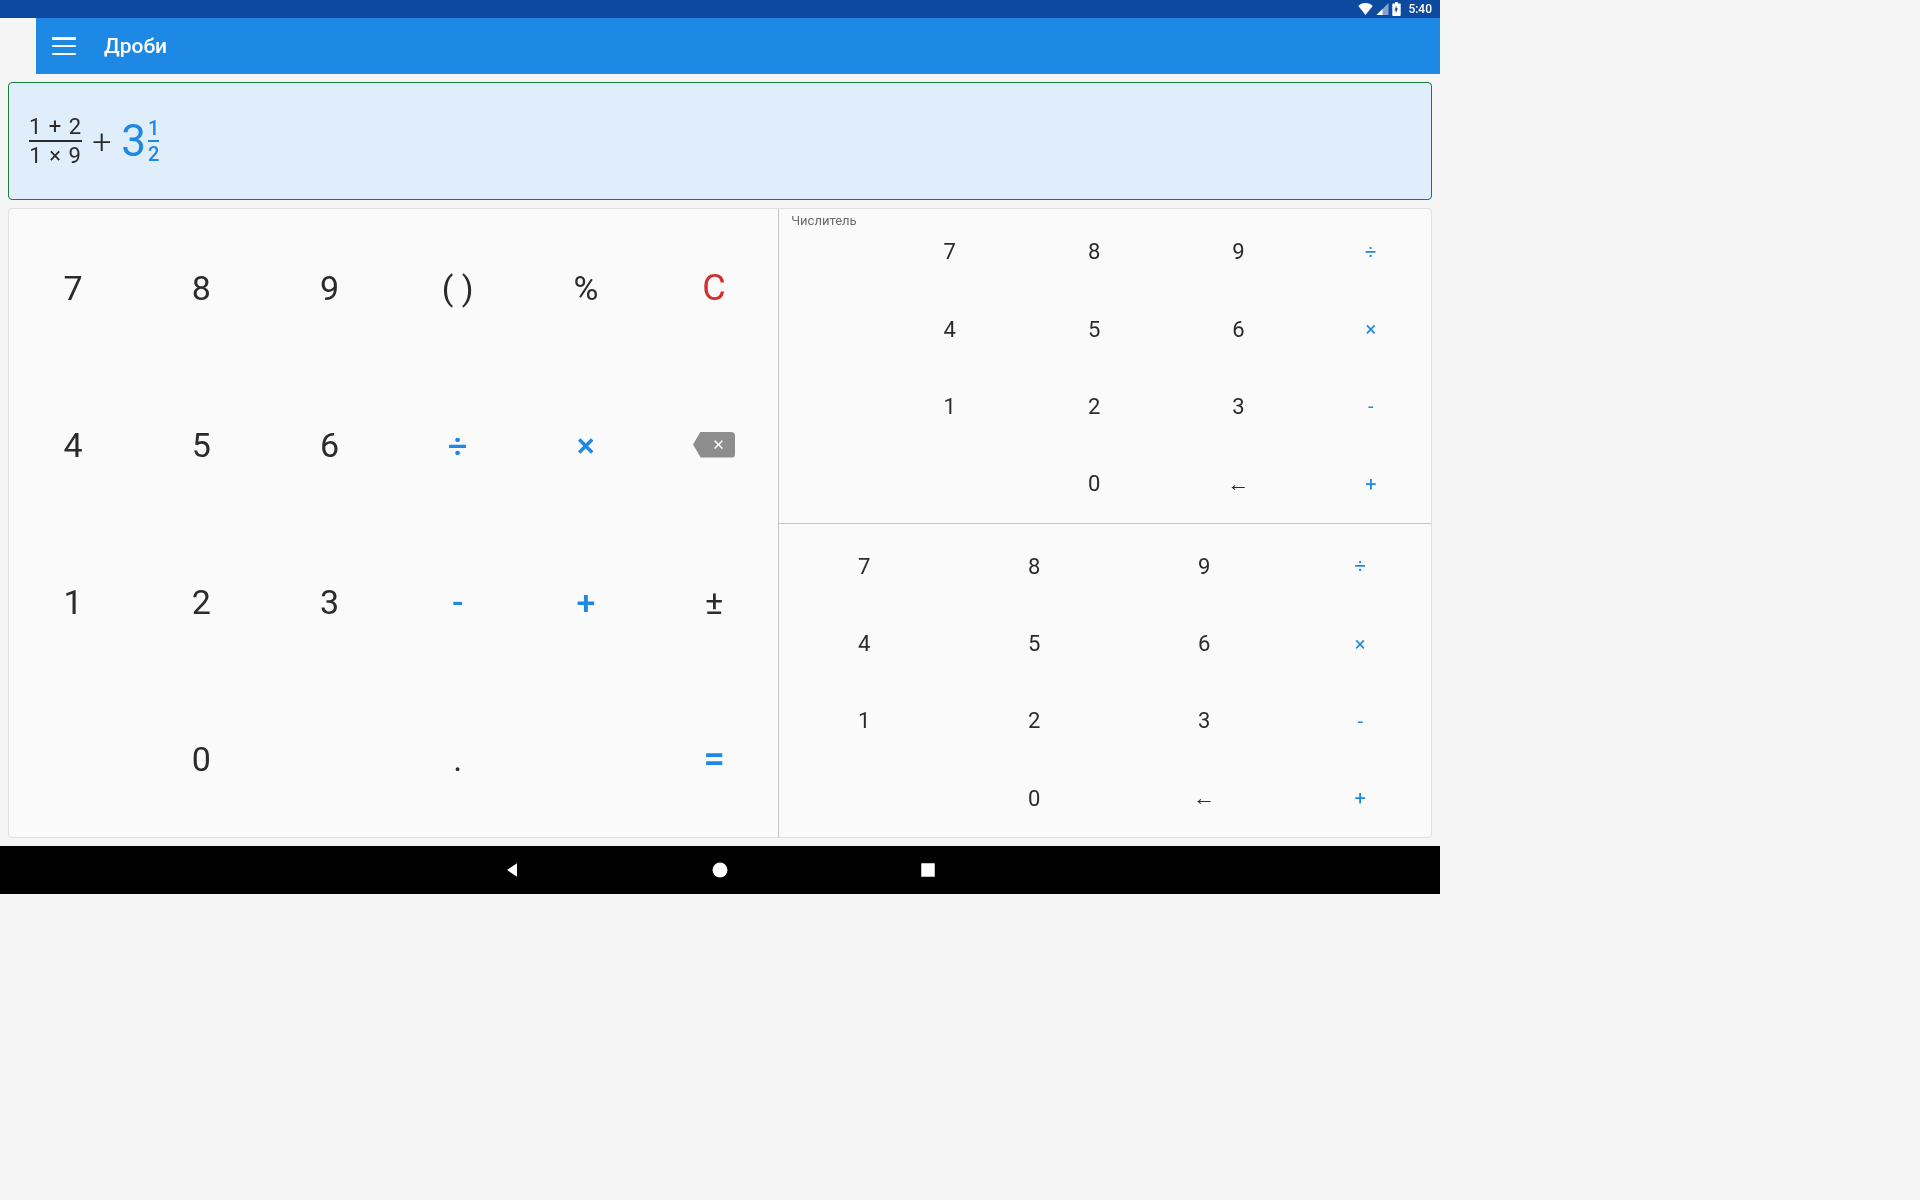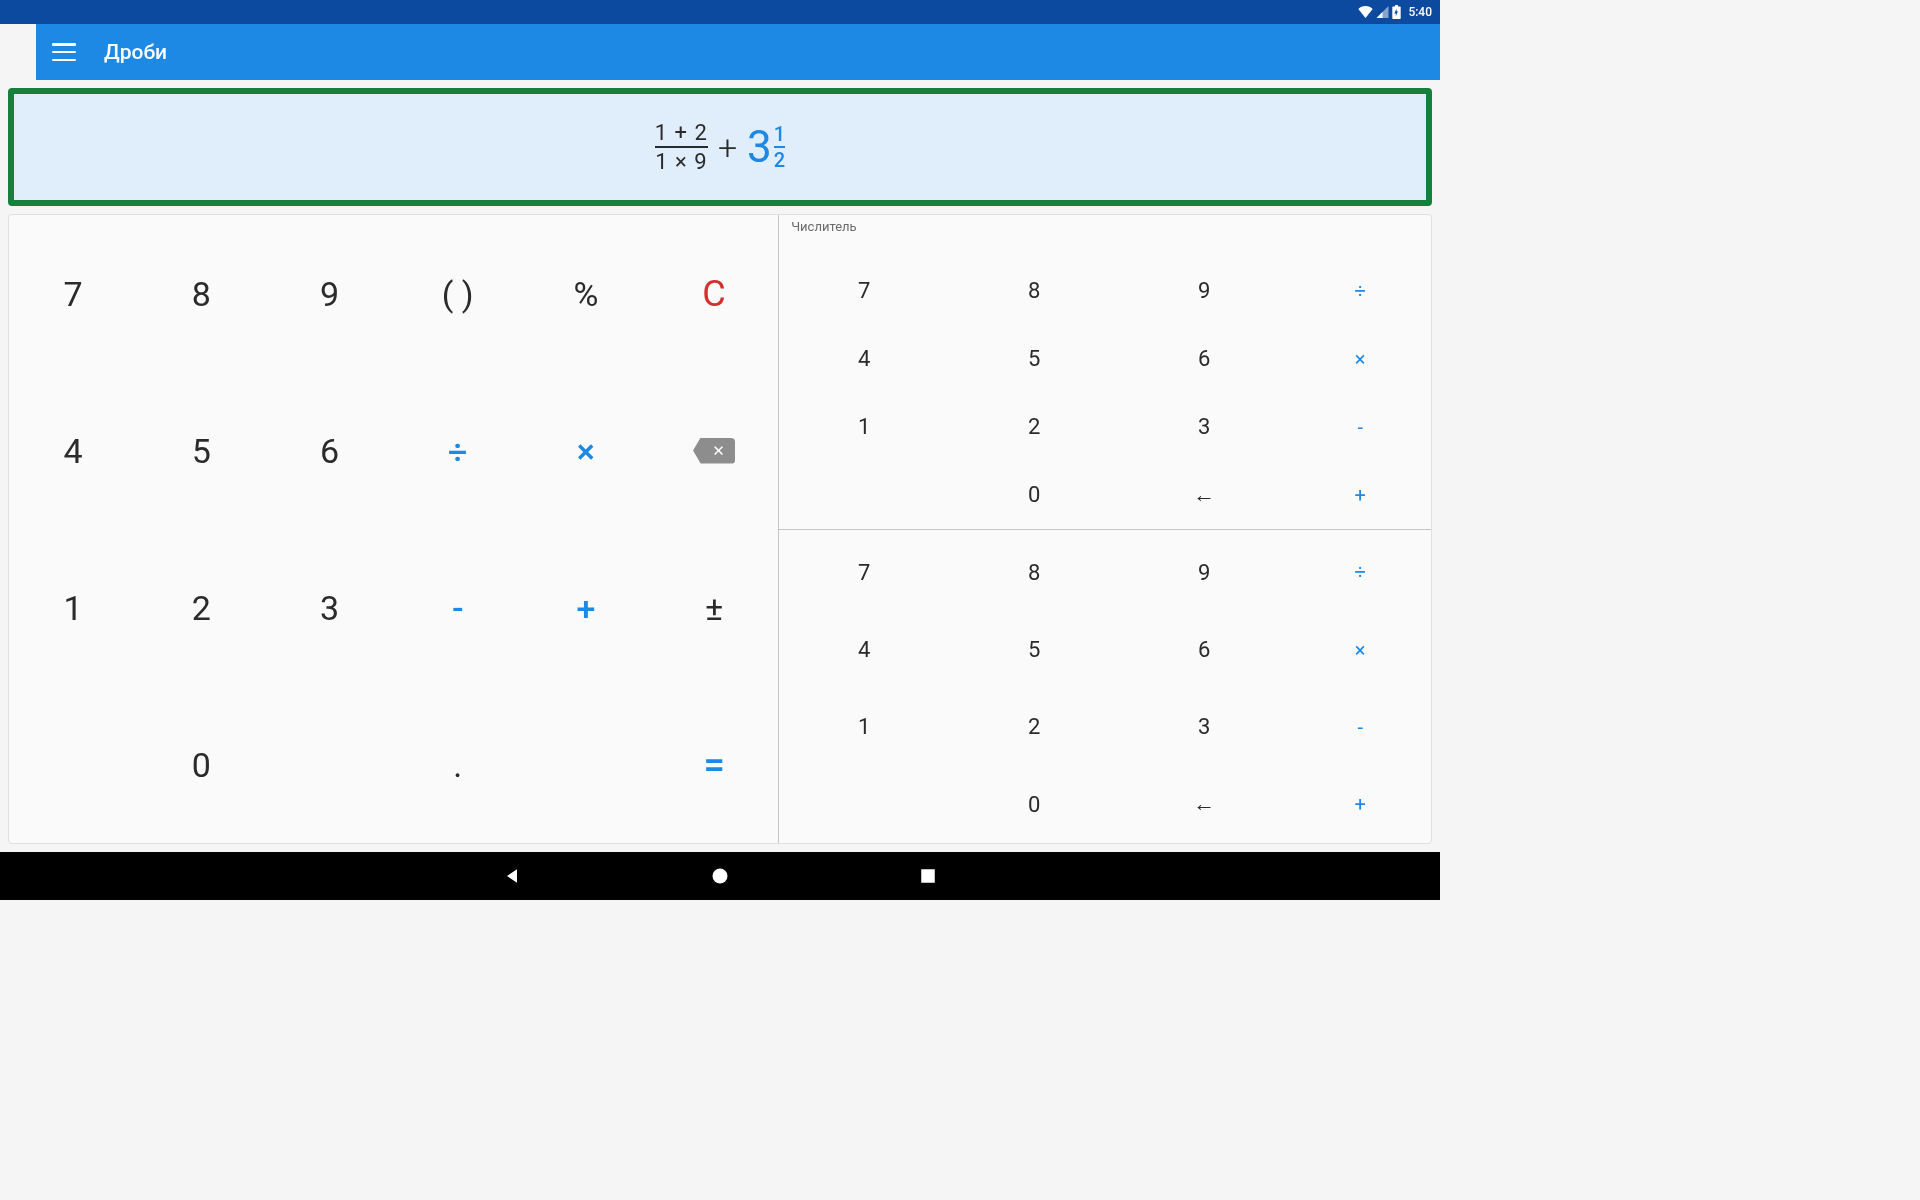--- a/index.html
+++ b/index.html
@@ -1,19 +1,19 @@
 <!DOCTYPE html>
 <html><head>
 <meta charset="utf-8">
 <style>
 * { margin: 0; padding: 0; box-sizing: border-box; font-family: Roboto, -apple-system, sans-serif; }
 html, body { width: 1440px; height: 900px; overflow: hidden; background: #f5f5f5; }
 
 .status-bar {
-  height: 24px;
+  height: 18px;
   background: #0b4a9e;
   display: flex;
   justify-content: flex-end;
   align-items: center;
   padding: 0 8px;
   color: #fff;
   font-size: 12px;
   gap: 3px;
 }
 .status-bar .icon-small { display: inline-flex; align-items: center; }
@@ -29,25 +29,25 @@
   margin-left: 36px;
 }
 .hamburger { width: 24px; height: 18px; display: flex; flex-direction: column; justify-content: space-between; cursor: pointer; }
 .hamburger span { display: block; height: 2.5px; background: #fff; border-radius: 1px; }
 .app-title { font-size: 21px; font-weight: 500; }
 
 .content { padding: 8px; display: flex; flex-direction: column; gap: 8px; height: calc(900px - 24px - 56px - 48px); }
 
 .display-area {
   background: #e0edfb;
-  border: 6px solid #15803d;
+  border: 1px solid #15803d;
   border-radius: 4px;
   height: 118px;
   display: flex;
-  justify-content: center;
+  justify-content: flex-start;
   align-items: center;
   padding: 0 20px;
 }
 .expression { display: flex; align-items: center; gap: 10px; font-size: 26px; }
 .frac { display: inline-flex; flex-direction: column; align-items: center; color: #2b2b2b; line-height: 1.05; }
 .frac .num, .frac .den { font-size: 22px; letter-spacing: 1px; }
 .frac .bar { width: 100%; height: 2px; background: #2b2b2b; margin: 2px 0; }
 .op-plus { color: #2b2b2b; font-size: 34px; font-weight: 300; }
 .mixed { display: flex; align-items: center; color: #1e88e5; }
 .mixed .whole { font-size: 44px; font-weight: 400; line-height: 1; }
@@ -74,21 +74,21 @@
   display: flex; align-items: center; justify-content: center;
   font-size: 34px; color: #2b2b2b; cursor: pointer; user-select: none;
 }
 .main-pad .key.op { color: #1e88e5; font-weight: 500; }
 .main-pad .key.clear { color: #d32f2f; font-weight: 400; font-size: 36px; }
 .main-pad .key.eq { color: #1e88e5; font-size: 38px; font-weight: 500; }
 .backspace-chip { background: #8d8d8d; color: #fff; border-radius: 4px 4px 4px 4px; padding: 2px 7px 2px 12px; font-size: 18px; position: relative; clip-path: polygon(18% 0, 100% 0, 100% 100%, 18% 100%, 0 50%); display: flex; align-items: center; justify-content: center; width: 42px; height: 26px; }
 .backspace-chip span { font-size: 15px; transform: translateX(2px); }
 
 .side-pads { flex: 1; display: flex; flex-direction: column; }
-.side-pad { flex: 1; display: flex; flex-direction: column; padding: 4px 0 0 0; gap: 21px; }
+.side-pad { flex: 1; display: flex; flex-direction: row; padding: 4px 0 0 0; gap: 21px; }
 .side-pad.top { border-bottom: 1px solid #c5c5c5; }
 .pad-label { font-size: 13px; color: #6b6b6b; padding: 0 0 2px 12px; }
 .mini-grid { flex: 1; display: grid; grid-template-columns: 1.2fr 1.2fr 1.2fr 1fr; grid-template-rows: repeat(4, 1fr); }
 .mini-grid .mkey { display: flex; align-items: center; justify-content: center; font-size: 22px; color: #2b2b2b; cursor: pointer; user-select: none; }
 .mini-grid .mkey.op { color: #1e88e5; font-size: 20px; }
 .mini-grid .mkey.arrow { color: #2b2b2b; font-size: 22px; }
 
 .nav-bar {
   height: 48px; background: #000; display: flex; justify-content: center; align-items: center; gap: 180px;
 }

